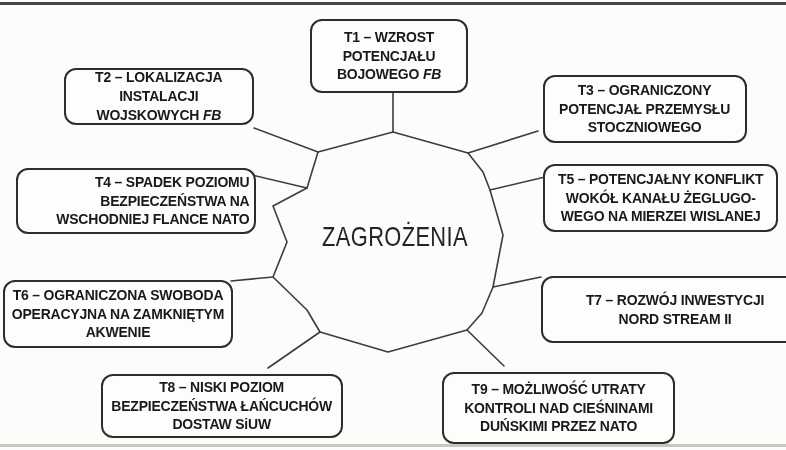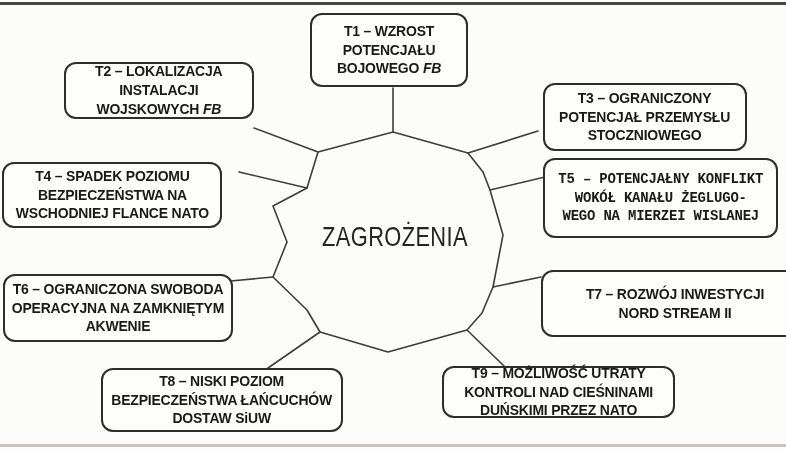--- a/index.html
+++ b/index.html
@@ -19,20 +19,21 @@
   }
   .node-box{
     position:absolute;box-sizing:border-box;
     background:#fdfdfc;
     border:2px solid #2d2d2d;border-radius:12px;
     display:flex;flex-direction:column;justify-content:center;align-items:center;
     text-align:center;color:#191919;
     font-weight:bold;font-size:15.5px;line-height:1.22;letter-spacing:-0.2px;
     padding:2px 4px;
     z-index:2;
+    margin-top:6px;
   }
   .node-inner{transform:scaleX(0.9);transform-origin:50% 50%;width:111%;}
   .node-line{white-space:nowrap;}
   .node-line i{font-style:italic;}
   #center-label{
     position:absolute;z-index:2;
     color:#242424;font-size:28px;font-weight:400;letter-spacing:0.5px;
     transform:translate(-50%,-50%) scaleX(0.78);
     white-space:nowrap;
   }
@@ -67,35 +68,35 @@
           <div class="node-line"><span>BOJOWEGO </span><i>FB</i></div>
         </div>
       </div>
       <div class="node-box" style="left: 64px; top: 62px; width: 190px; height: 57px;">
         <div class="node-inner">
           <div class="node-line"><span>T2 – LOKALIZACJA</span></div>
           <div class="node-line"><span>INSTALACJI</span></div>
           <div class="node-line"><span>WOJSKOWYCH </span><i>FB</i></div>
         </div>
       </div>
-      <div class="node-box" style="left: 543px; top: 83px; width: 204px; height: 68px;">
+      <div class="node-box" style="left: 543px; top: 69px; width: 204px; height: 68px;">
         <div class="node-inner">
           <div class="node-line"><span>T3 – OGRANICZONY</span></div>
           <div class="node-line"><span>POTENCJAŁ PRZEMYSŁU</span></div>
           <div class="node-line"><span>STOCZNIOWEGO</span></div>
         </div>
       </div>
-      <div class="node-box" style="left: 2px; top: 162px; width: 220px; height: 66px;">
+      <div class="node-box" style="left: 16px; top: 162px; width: 240px; height: 66px; text-align: right;">
         <div class="node-inner">
           <div class="node-line"><span>T4 – SPADEK POZIOMU</span></div>
           <div class="node-line"><span>BEZPIECZEŃSTWA NA</span></div>
           <div class="node-line"><span>WSCHODNIEJ FLANCE NATO</span></div>
         </div>
       </div>
-      <div class="node-box" style="left: 543px; top: 158px; width: 235px; height: 80px; font-family: Liberation Mono, monospace;">
+      <div class="node-box" style="left: 543px; top: 158px; width: 235px; height: 68px;">
         <div class="node-inner">
           <div class="node-line"><span>T5 – POTENCJAŁNY KONFLIKT</span></div>
           <div class="node-line"><span>WOKÓŁ KANAŁU ŻEGLUGO-</span></div>
           <div class="node-line"><span>WEGO NA MIERZEI WISLANEJ</span></div>
         </div>
       </div>
       <div class="node-box" style="left: 3px; top: 274px; width: 230px; height: 68px; align-items: center;">
         <div class="node-inner">
           <div class="node-line"><span>T6 – OGRANICZONA SWOBODA</span></div>
           <div class="node-line"><span>OPERACYJNA NA ZAMKNIĘTYM</span></div>
@@ -108,21 +109,21 @@
           <div class="node-line"><span>NORD STREAM II</span></div>
         </div>
       </div>
       <div class="node-box" style="left: 101px; top: 368px; width: 242px; height: 64px;">
         <div class="node-inner">
           <div class="node-line"><span>T8 – NISKI POZIOM</span></div>
           <div class="node-line"><span>BEZPIECZEŃSTWA ŁAŃCUCHÓW</span></div>
           <div class="node-line"><span>DOSTAW SiUW</span></div>
         </div>
       </div>
-      <div class="node-box" style="left: 442px; top: 366px; width: 233px; height: 52px;">
+      <div class="node-box" style="left: 442px; top: 366px; width: 233px; height: 72px;">
         <div class="node-inner">
           <div class="node-line"><span>T9 – MOŻLIWOŚĆ UTRATY</span></div>
           <div class="node-line"><span>KONTROLI NAD CIEŚNINAMI</span></div>
           <div class="node-line"><span>DUŃSKIMI PRZEZ NATO</span></div>
         </div>
       </div>
     </div>
 
   <div id="center-label" style="left: 395px; top: 237px;">ZAGROŻENIA</div>
 </div>

